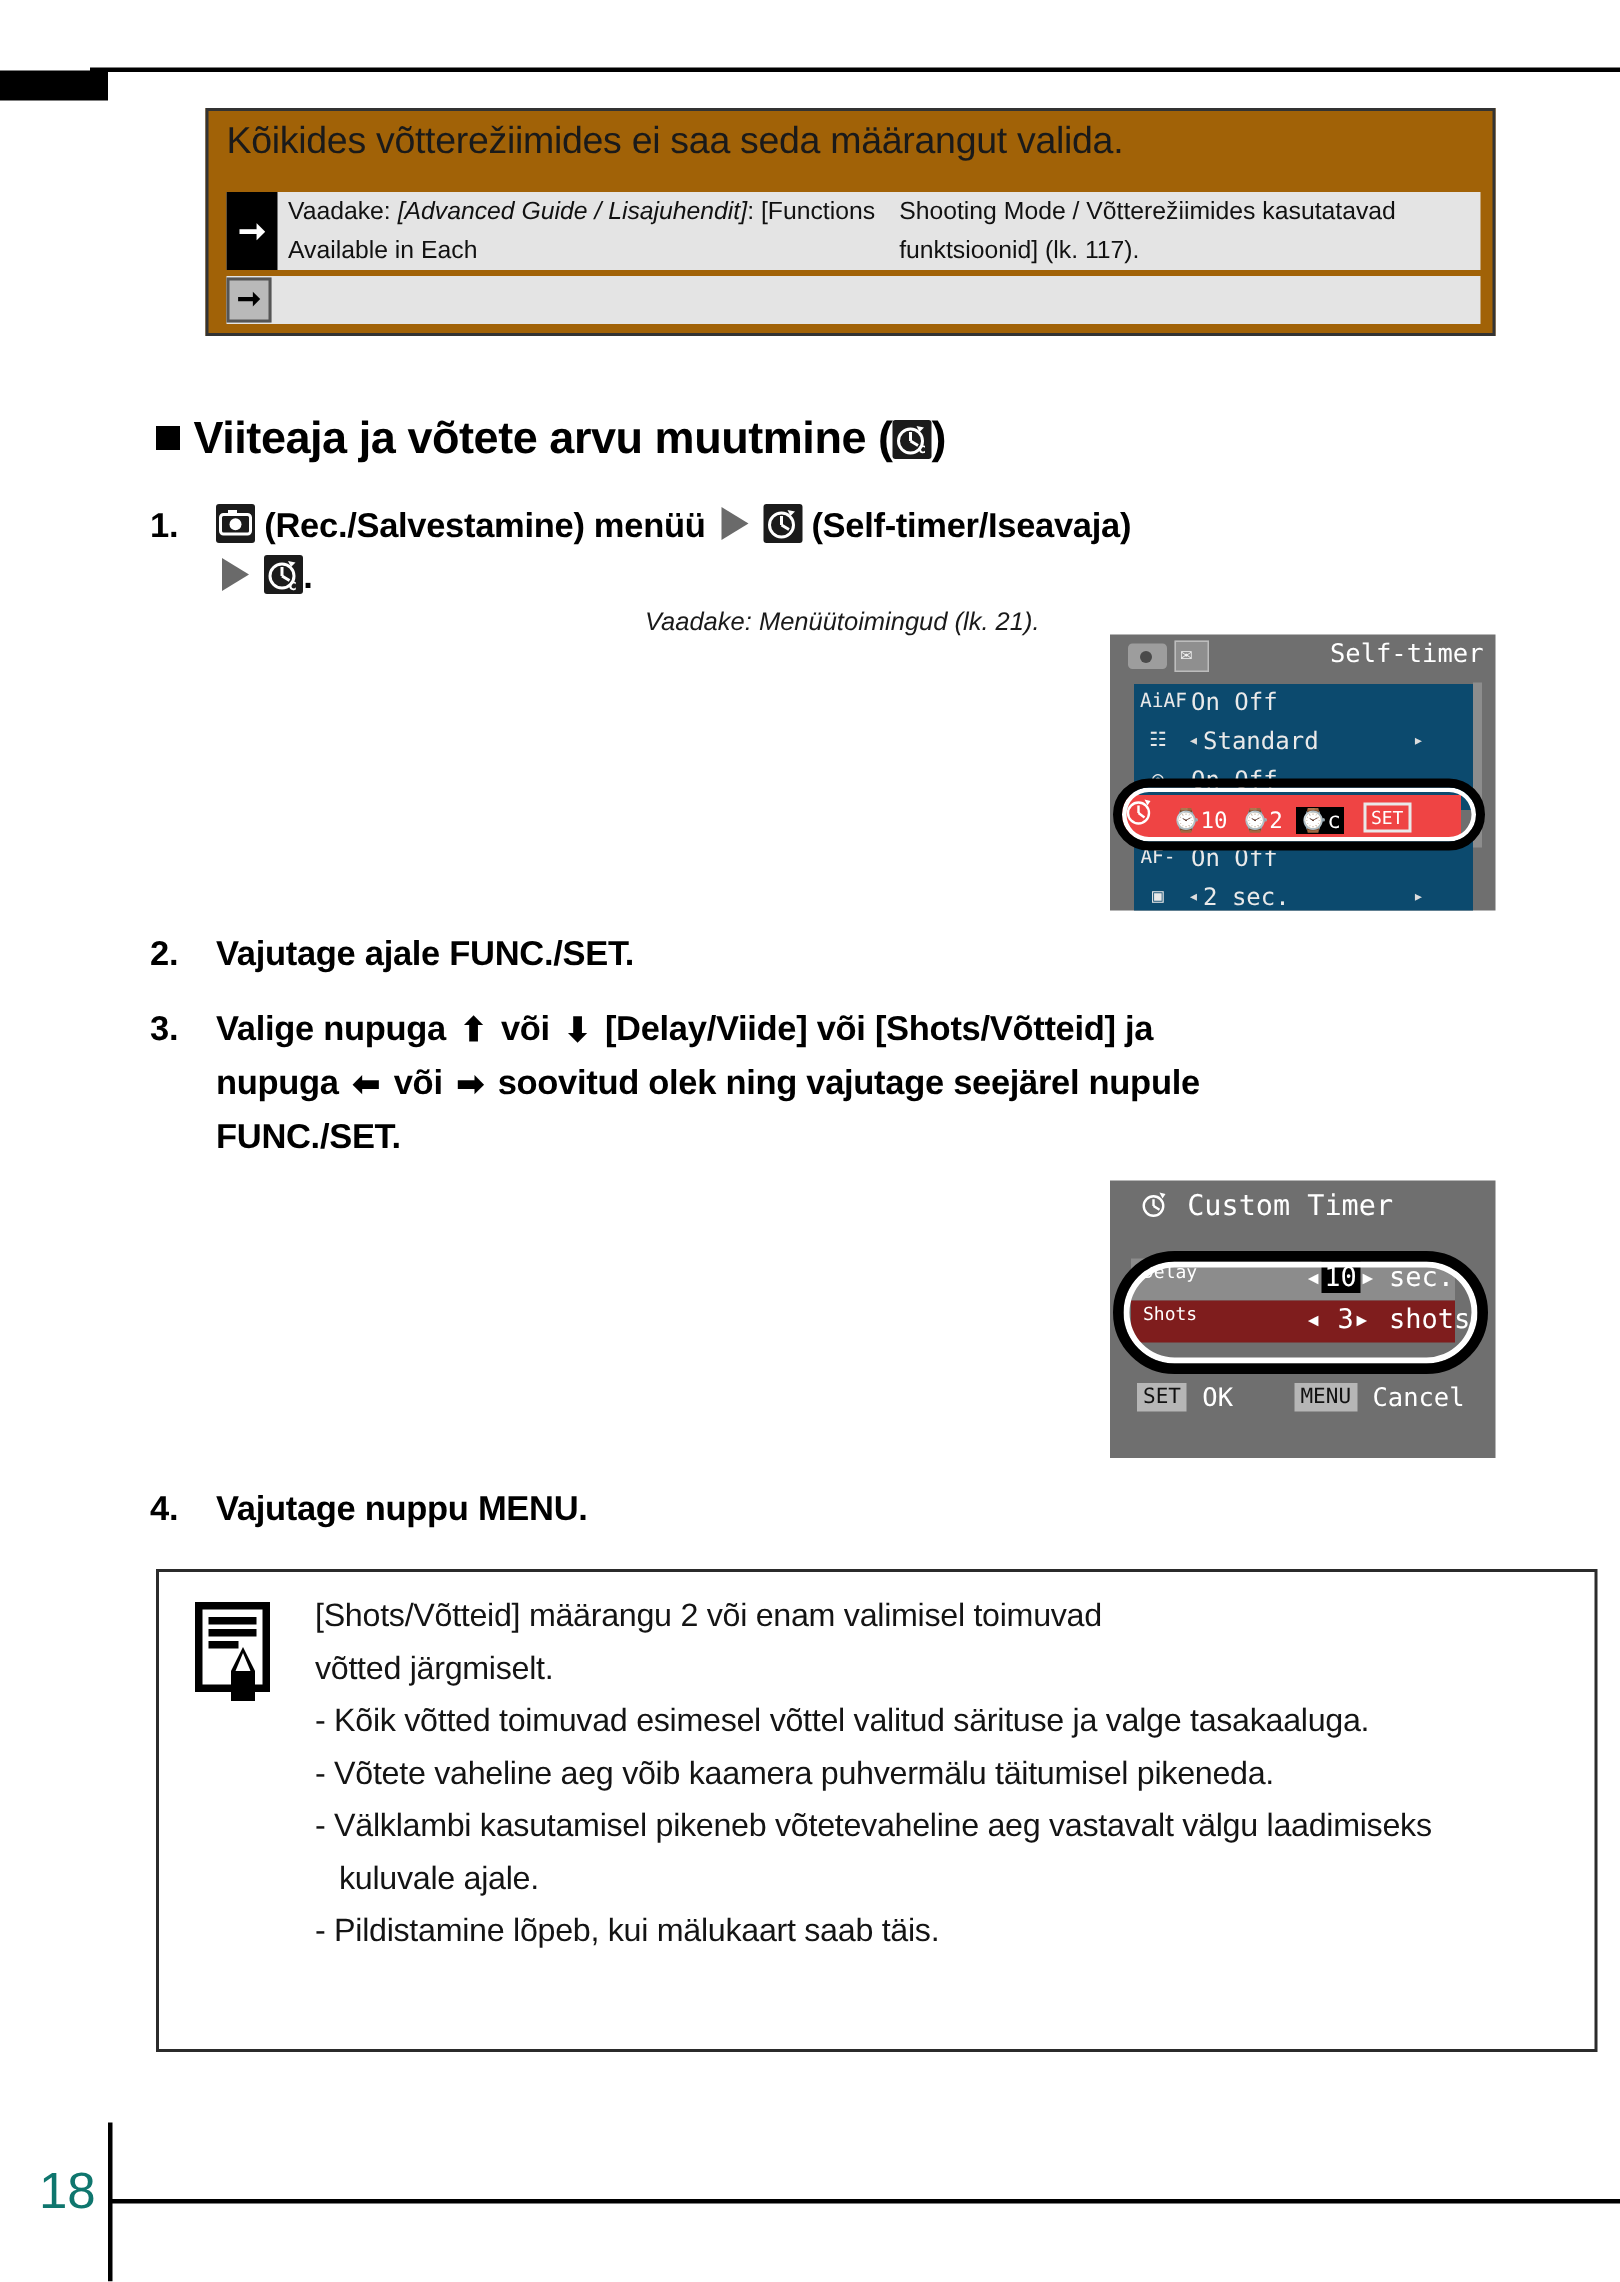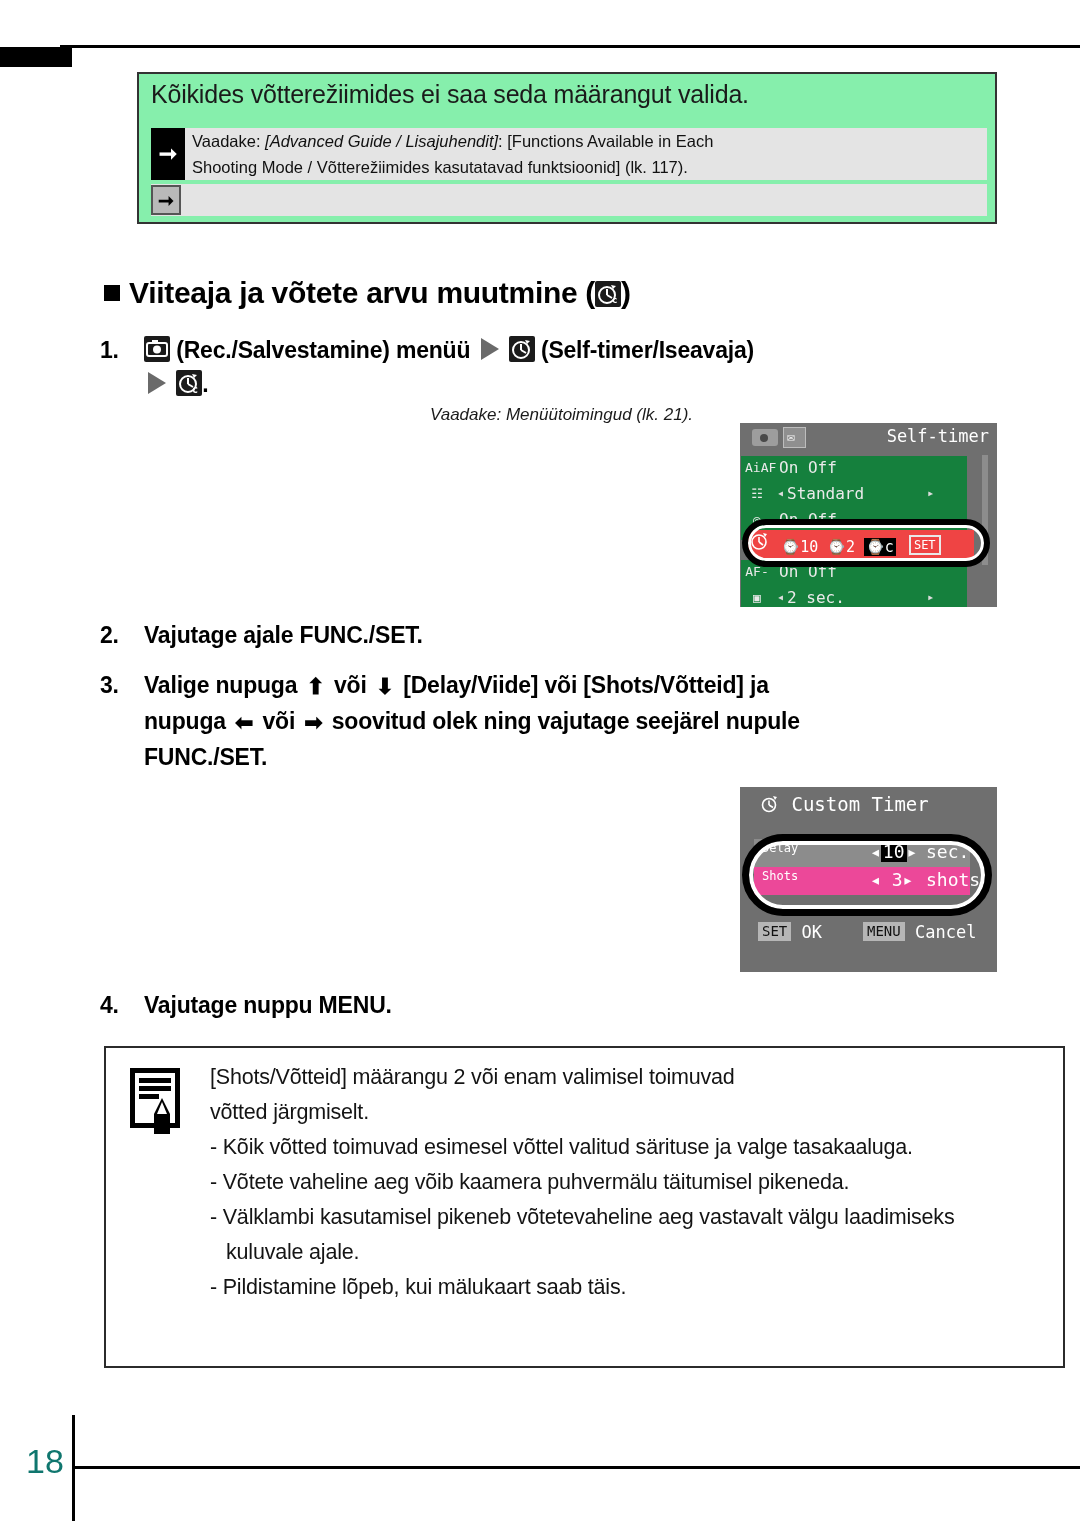--- a/index.html
+++ b/index.html
@@ -11,21 +11,21 @@
     position:relative;
     overflow:hidden;
   }
   
   .top-rule{position:absolute;left:60px;top:45px;width:1020px;height:3px;background:#000;}
   .top-tab{position:absolute;left:0px;top:47px;width:72px;height:20px;background:#000;}
 
   
   .caution-box{
     position:absolute;left:137px;top:72px;width:860px;height:152px;
-    border:2px solid #333;background:#86efac;box-sizing:border-box;
+    border:2px solid #333;background:#a16207;box-sizing:border-box;
   }
   .caution-title{
     position:absolute;left:12px;top:6px;width:840px;
     font-size:25px;letter-spacing:-0.2px;color:#1a1a1a;
   }
   .ref-row{
     position:absolute;display:flex;align-items:stretch;background:#e4e4e4;
   }
   .ref-row-1{left:12px;top:54px;width:836px;height:52px;}
   .ref-row-2{left:12px;top:110px;width:836px;height:32px;}
@@ -39,21 +39,21 @@
   }
   .arrow-glyph{
     position:absolute;left:50%;top:50%;transform:translate(-50%,-50%);
     font-size:22px;line-height:1;font-weight:bold;
   }
   .arrow-blk .arrow-glyph{color:#fff;}
   .arrow-gry .arrow-glyph{color:#000;font-size:19px;}
 
   .ref-text{
     padding-left:7px;font-size:16.5px;line-height:26px;color:#111;
-    display:flex;flex-direction:column;justify-content:center;
+    display:flex;flex-direction:row;justify-content:center;
   }
   .ref-text i{font-style:italic;}
   .ref-row-2 .ref-text{line-height:30px;}
 
   
   .sec-head{
     position:absolute;left:104px;top:276px;width:800px;
     font-size:30px;font-weight:bold;letter-spacing:-0.3px;white-space:nowrap;
   }
   .sq-bullet{display:inline-block;width:16px;height:16px;background:#000;margin-right:9px;vertical-align:2px;}
@@ -91,21 +91,21 @@
     background:#6f6f6f;overflow:hidden;
     font-family:"DejaVu Sans Mono", monospace;
   }
   .lcd1 .tabbar{position:absolute;left:0;top:0;width:100%;height:30px;}
   .lcd1 .tab-cam{position:absolute;left:12px;top:6px;width:26px;height:17px;background:#9d9d9d;border-radius:3px;}
   .lcd1 .tab-cam:before{content:"";position:absolute;left:8px;top:5px;width:8px;height:8px;border-radius:50%;background:#4a4a4a;}
   .lcd1 .tab-wr{position:absolute;left:43px;top:4px;width:23px;height:21px;background:#8f8f8f;border:1px solid #bdbdbd;box-sizing:border-box;}
   .lcd1 .tab-wr span{position:absolute;left:3px;top:1px;font-size:13px;color:#f0f0f0;font-family:"DejaVu Sans Mono",monospace;}
   .lcd1 .title{position:absolute;right:8px;top:3px;font-size:17px;color:#fff;letter-spacing:0px;}
 
-  .lcd1 .row{position:absolute;left:1px;width:226px;height:32px;background:#15803d;}
+  .lcd1 .row{position:absolute;left:16px;width:226px;height:32px;background:#0c4a6e;}
   .lcd1 .row .ic{position:absolute;left:4px;top:1px;width:24px;height:21px;color:#e9e9e9;font-size:13px;text-align:center;line-height:21px;}
   .lcd1 .row .val{position:absolute;left:38px;top:1px;color:#eaeaea;font-size:16px;line-height:22px;white-space:nowrap;}
   .lcd1 .row .la{position:absolute;left:36px;top:4px;font-size:12px;color:#ddd;}
   .lcd1 .row .ra{position:absolute;left:186px;top:4px;font-size:12px;color:#ddd;}
   .lcd1 .scroll{position:absolute;right:9px;top:32px;width:6px;height:110px;background:#8d8d8d;}
 
   .lcd1 .r1{top:33px;}
   .lcd1 .r2{top:59px;}
   .lcd1 .r3{top:85px;}
   .lcd1 .r5{top:137px;}
@@ -124,21 +124,21 @@
   .invchip{display:inline-block;background:#000;color:#fff;padding:0 2px;}
 
   
   .lcd2{
     position:absolute;left:740px;top:787px;width:257px;height:185px;
     background:#6f6f6f;overflow:hidden;
     font-family:"DejaVu Sans Mono", monospace;
   }
   .lcd2 .ttl{position:absolute;left:20px;top:6px;font-size:19px;color:#fff;}
   .lcd2 .rowa{position:absolute;left:14px;top:52px;width:216px;height:28px;background:#8c8c8c;}
-  .lcd2 .rowb{position:absolute;left:14px;top:80px;width:216px;height:28px;background:#ec4899;}
+  .lcd2 .rowb{position:absolute;left:14px;top:80px;width:216px;height:28px;background:#7f1d1d;}
   .lcd2 .lab{position:absolute;left:8px;top:2px;font-size:12px;color:#fff;text-align:right;}
   .lcd2 .valwrap{position:absolute;left:116px;top:2px;font-size:18px;color:#fff;white-space:nowrap;}
   .lcd2 .unit{position:absolute;left:172px;top:2px;font-size:18px;color:#fff;}
   .lcd2 .foot{position:absolute;left:18px;top:135px;font-size:17px;color:#fff;white-space:nowrap;}
   .lcd2 .kbox{display:inline-block;background:#b6b6b6;color:#111;padding:0 4px;font-size:14px;line-height:19px;vertical-align:2px;}
   .ellipse2{
     position:absolute;left:742px;top:834px;width:250px;height:82px;
     border:7px solid #000;border-radius:42px;box-sizing:border-box;
     box-shadow:0 0 0 4px #fff inset;
   }

